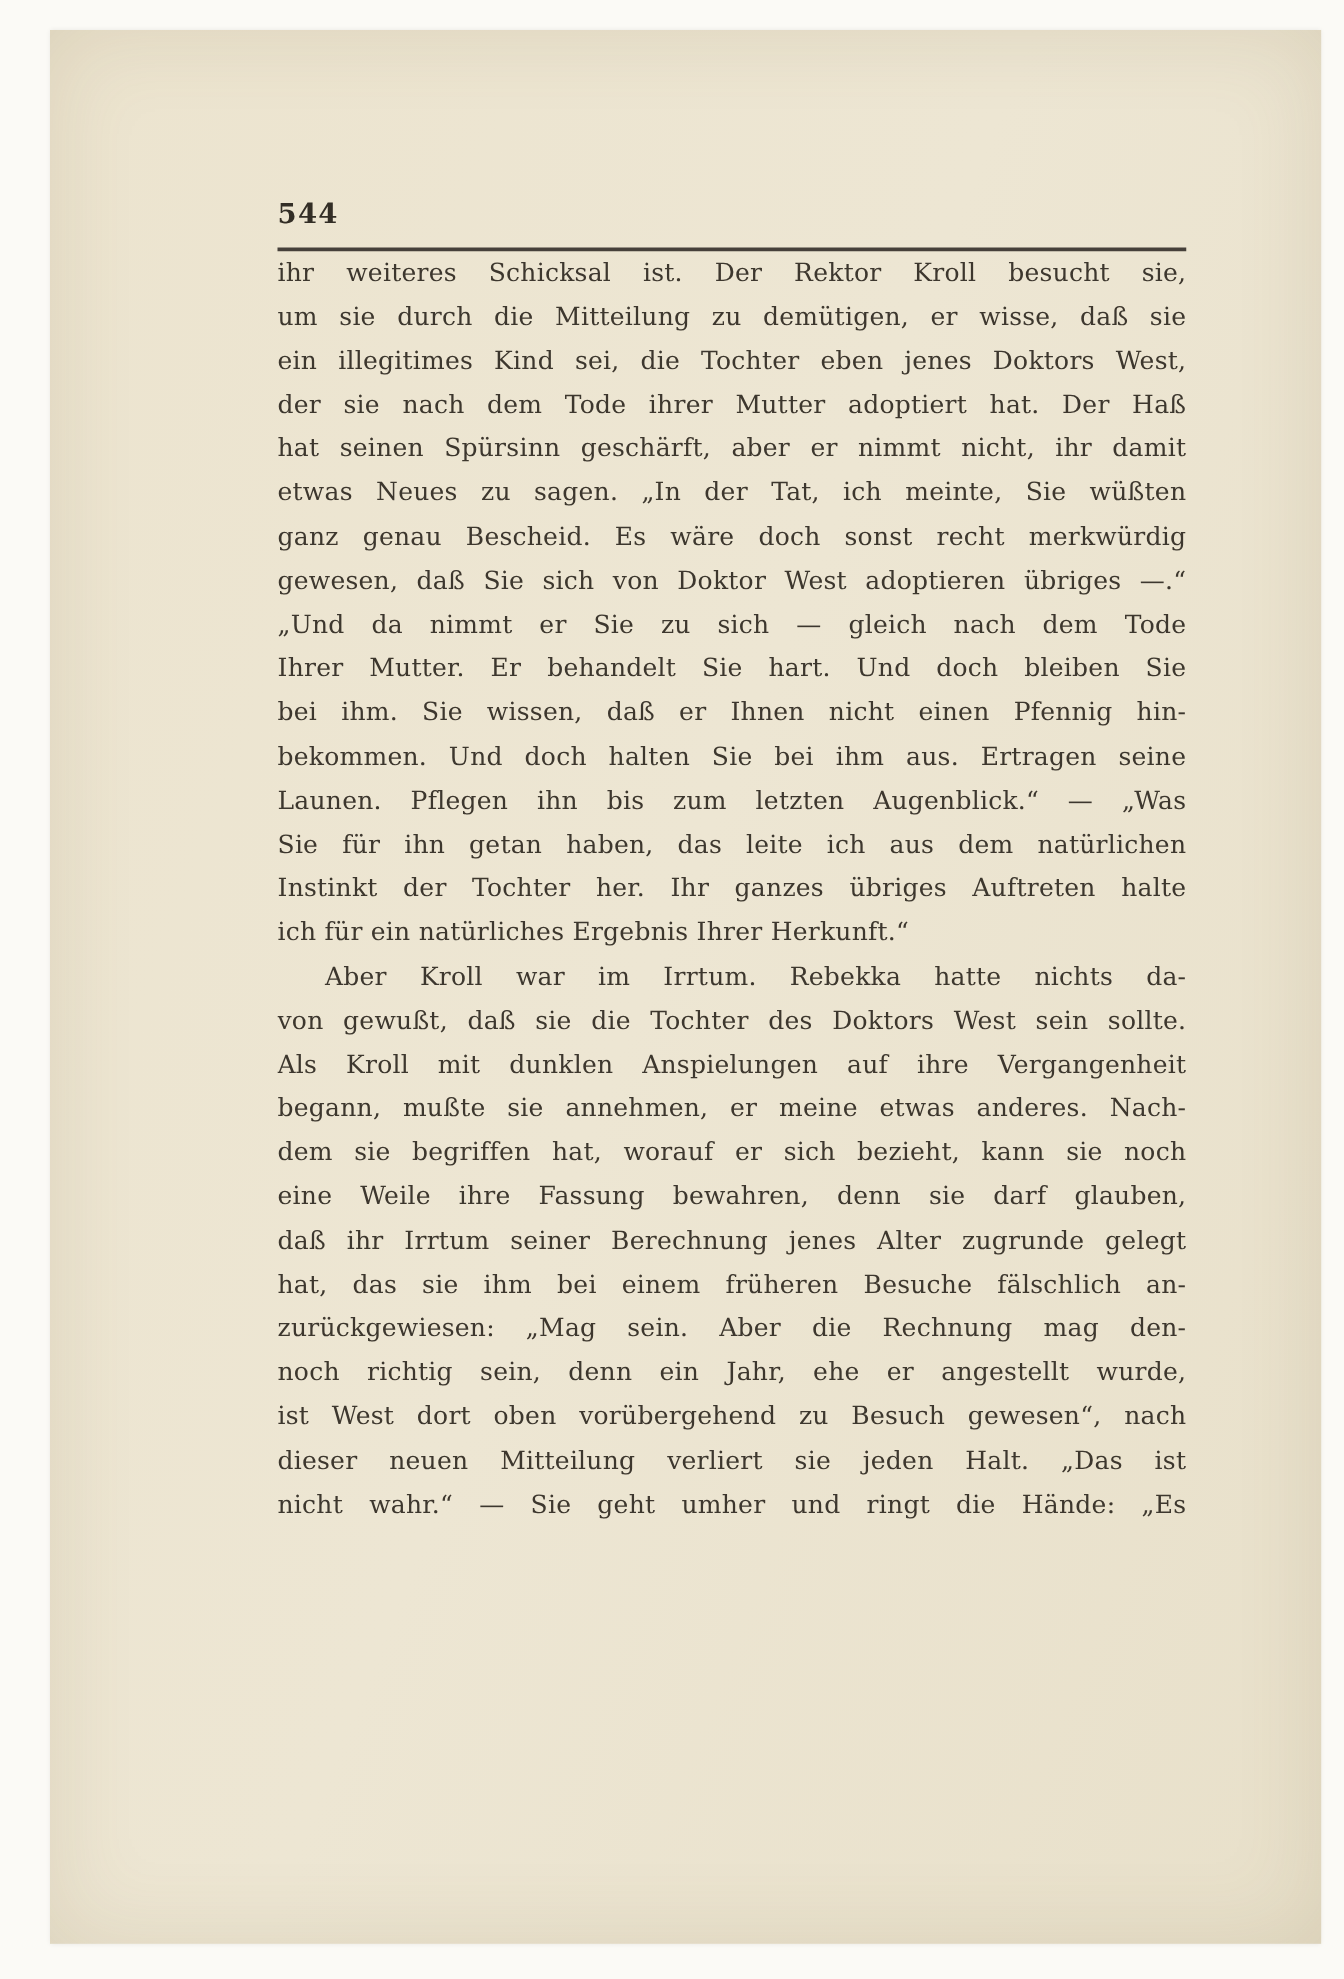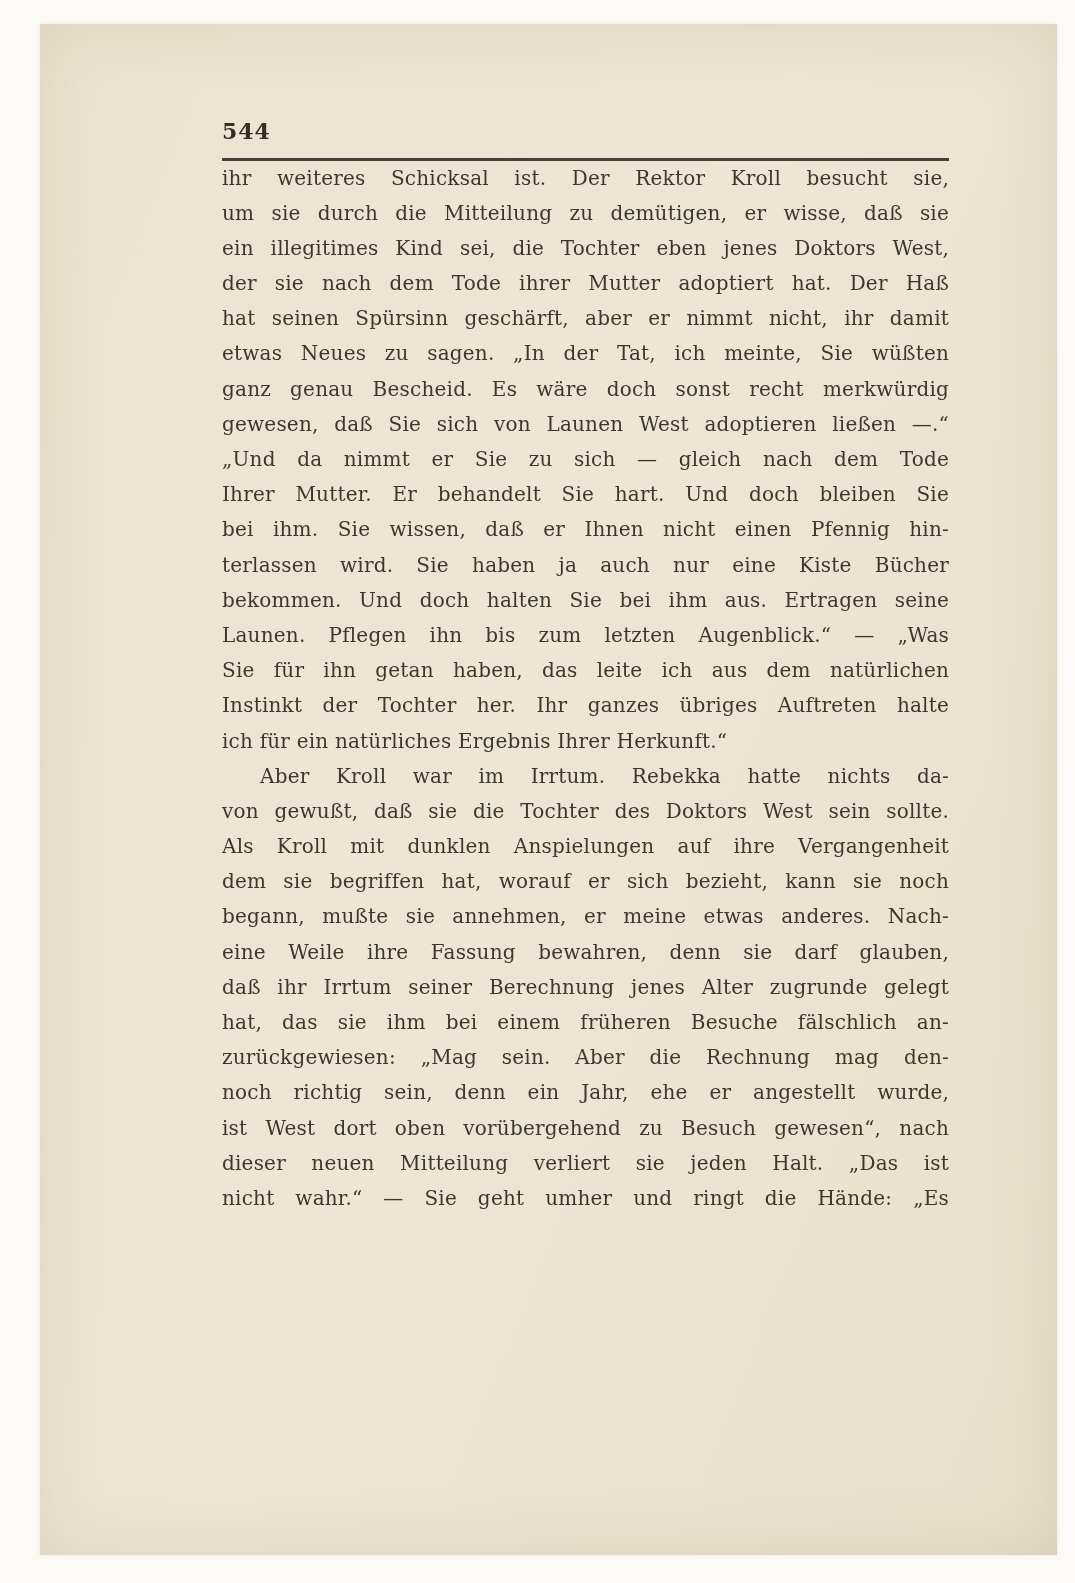--- a/index.html
+++ b/index.html
@@ -16,21 +16,21 @@
     background: linear-gradient(112deg, #ece4cf 0%, #ede6d3 48%, #e8e0ca 100%);
     box-shadow: inset 0 0 70px rgba(120, 100, 60, 0.14),
                 0 0 4px rgba(0,0,0,0.08);
   }
   .content {
     position: absolute;
     left: 222px; top: 112px;
     width: 727px;
     color: var(--ink, #3c362d);
   }
-  .header-row { position: relative; height: 44px; }
+  .header-row { position: relative; height: 44px; margin-top: 40px; }
   .page-number {
     position: absolute; left: 0; top: 6px;
     font-size: 22px; font-weight: bold;
     letter-spacing: 1px;
     color: #332e26;
   }
   .running-title {
     text-align: center;
     padding-top: 10px;
     font-size: 16.5px;
@@ -72,35 +72,34 @@
   <div class="header-rule"></div>
 
   <div class="text-block">
       <div class="line">ihr weiteres Schicksal ist. Der Rektor Kroll besucht sie,</div>
       <div class="line">um sie durch die Mitteilung zu demütigen, er wisse, daß sie</div>
       <div class="line">ein illegitimes Kind sei, die Tochter eben jenes Doktors West,</div>
       <div class="line">der sie nach dem Tode ihrer Mutter adoptiert hat. Der Haß</div>
       <div class="line">hat seinen Spürsinn geschärft, aber er nimmt nicht, ihr damit</div>
       <div class="line">etwas Neues zu sagen. „In der Tat, ich meinte, Sie wüßten</div>
       <div class="line">ganz genau Bescheid. Es wäre doch sonst recht merkwürdig</div>
-      <div class="line">gewesen, daß Sie sich von Launen West adoptieren ließen —.“</div>
+      <div class="line">gewesen, daß Sie sich von Doktor West adoptieren übriges —.“</div>
       <div class="line">„Und da nimmt er Sie zu sich — gleich nach dem Tode</div>
       <div class="line">Ihrer Mutter. Er behandelt Sie hart. Und doch bleiben Sie</div>
       <div class="line">bei ihm. Sie wissen, daß er Ihnen nicht einen Pfennig hin-</div>
-      <div class="line">terlassen wird. Sie haben ja auch nur eine Kiste Bücher</div>
       <div class="line">bekommen. Und doch halten Sie bei ihm aus. Ertragen seine</div>
       <div class="line">Launen. Pflegen ihn bis zum letzten Augenblick.“ — „Was</div>
       <div class="line">Sie für ihn getan haben, das leite ich aus dem natürlichen</div>
       <div class="line">Instinkt der Tochter her. Ihr ganzes übriges Auftreten halte</div>
       <div class="line short">ich für ein natürliches Ergebnis Ihrer Herkunft.“</div>
       <div class="line indent">Aber Kroll war im Irrtum. Rebekka hatte nichts da-</div>
       <div class="line">von gewußt, daß sie die Tochter des Doktors West sein sollte.</div>
       <div class="line">Als Kroll mit dunklen Anspielungen auf ihre Vergangenheit</div>
+      <div class="line">begann, mußte sie annehmen, er meine etwas anderes. Nach-</div>
       <div class="line">dem sie begriffen hat, worauf er sich bezieht, kann sie noch</div>
-      <div class="line">begann, mußte sie annehmen, er meine etwas anderes. Nach-</div>
       <div class="line">eine Weile ihre Fassung bewahren, denn sie darf glauben,</div>
       <div class="line">daß ihr Irrtum seiner Berechnung jenes Alter zugrunde gelegt</div>
       <div class="line">hat, das sie ihm bei einem früheren Besuche fälschlich an-</div>
       <div class="line">zurückgewiesen: „Mag sein. Aber die Rechnung mag den-</div>
       <div class="line">noch richtig sein, denn ein Jahr, ehe er angestellt wurde,</div>
       <div class="line">ist West dort oben vorübergehend zu Besuch gewesen“, nach</div>
       <div class="line">dieser neuen Mitteilung verliert sie jeden Halt. „Das ist</div>
       <div class="line">nicht wahr.“ — Sie geht umher und ringt die Hände: „Es</div>
     </div>
 </div>

